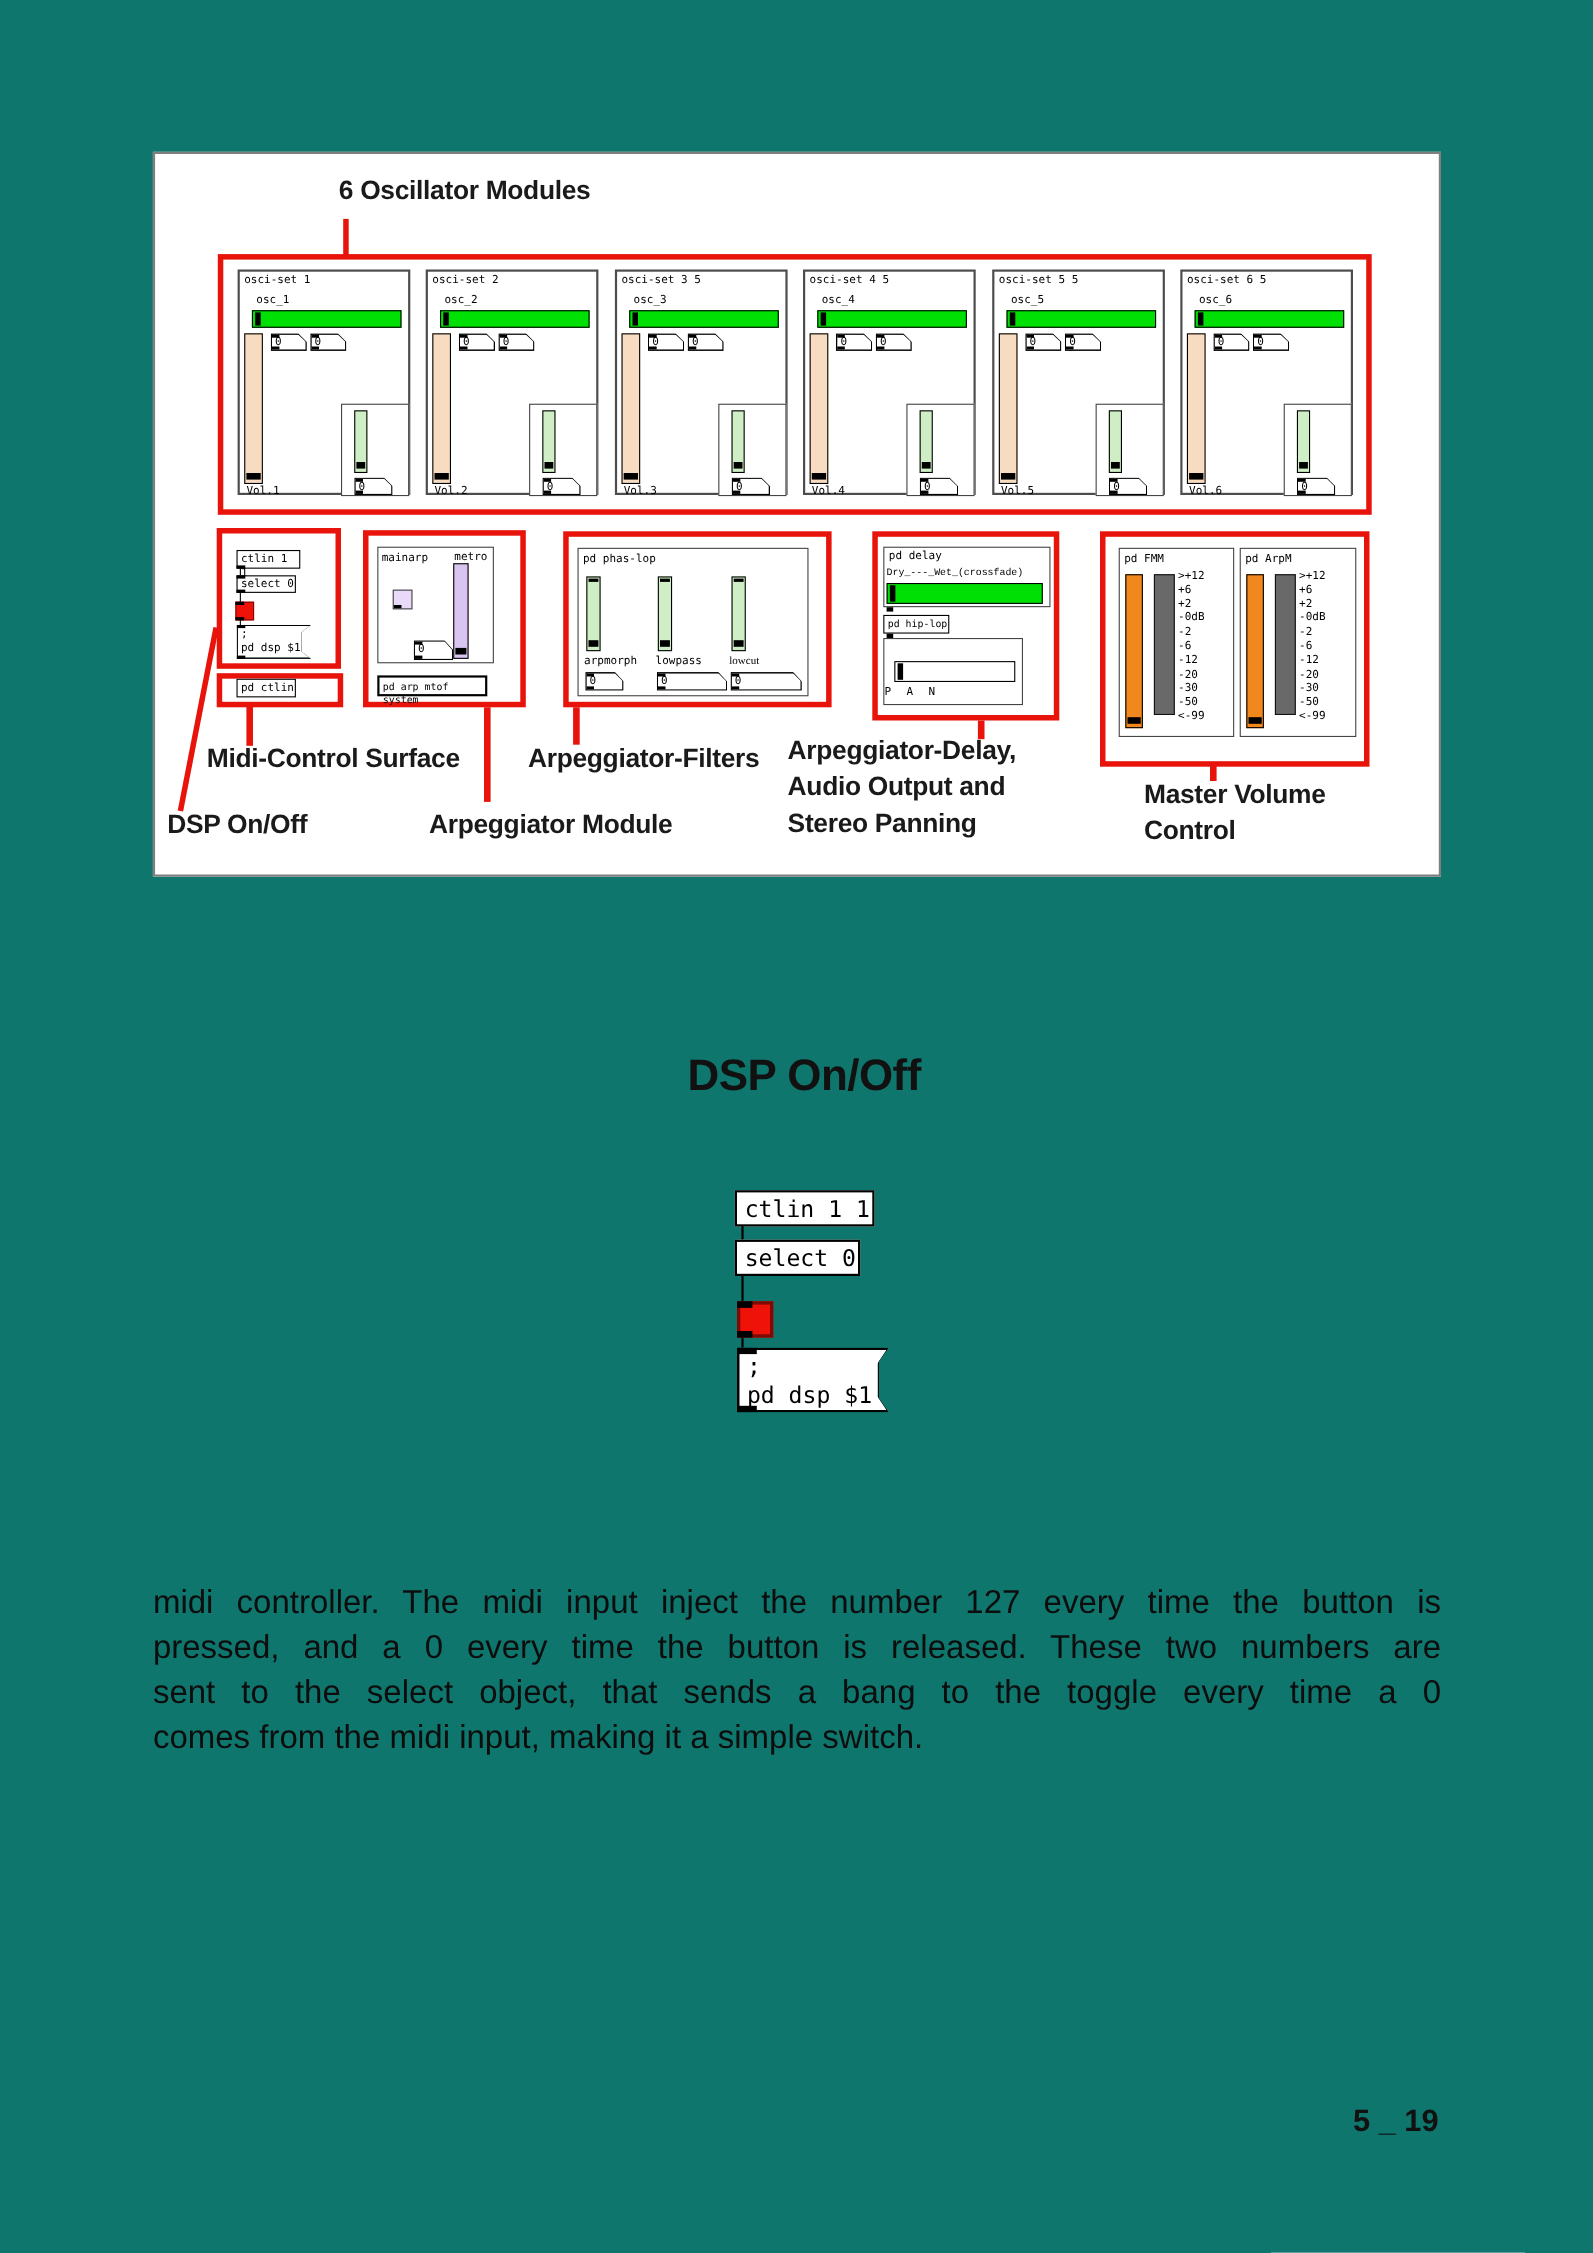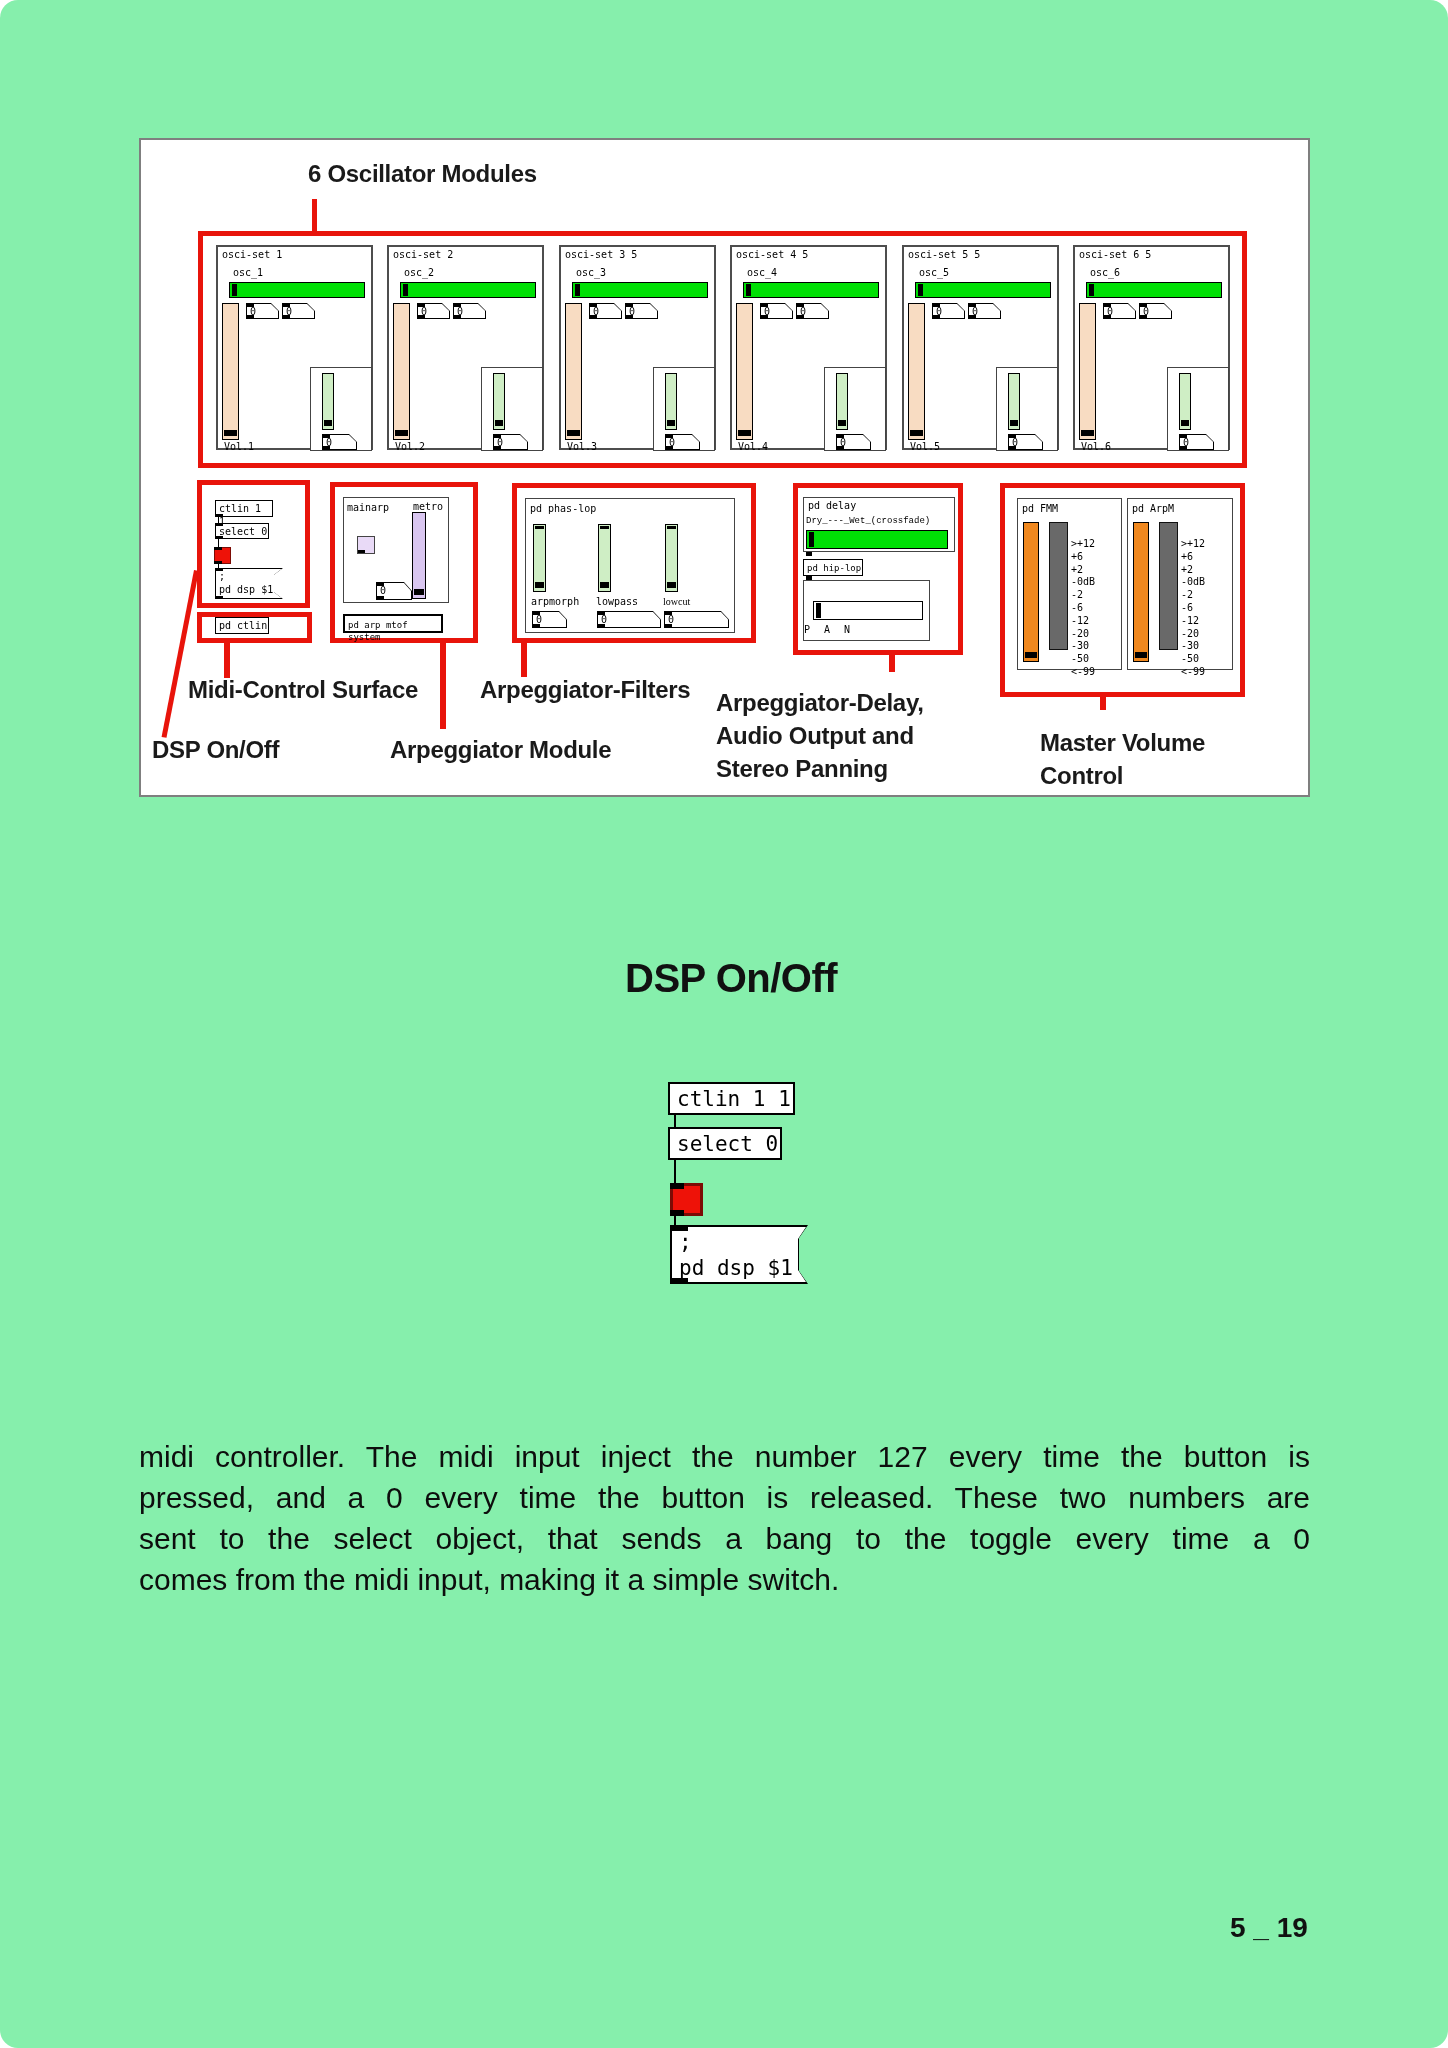--- a/index.html
+++ b/index.html
@@ -1,25 +1,25 @@
 <!DOCTYPE html>
 <html><head>
 <meta charset="utf-8">
 <style>
   :root { --red:#e8140b; --panelborder:#4d4d4d; }
   * { margin:0; padding:0; box-sizing:border-box; }
   body { background:#fff; }
-  .page { position:relative; width:1448px; height:2048px; background:#86efac; overflow:hidden;
-          font-family:"Liberation Sans", sans-serif; color:#111;border-radius:18px; }
+  .page { position:relative; width:1448px; height:2048px; background:#0f766e; overflow:hidden;
+          font-family:"Liberation Sans", sans-serif; color:#111; }
   .abs { position:absolute; }
   .mono { font-family:"DejaVu Sans Mono", monospace; color:#000; }
   .f10 { font-size:10px; line-height:13px; }
   .f9  { font-size:9px;  line-height:12px; }
   .boldlbl { font-weight:bold; color:#1a1a1a; font-size:24px; line-height:28px; letter-spacing:-0.3px; }
-  .pre-lines { white-space:pre;margin-top:20px; }
+  .pre-lines { white-space:pre; }
 
   .figure-border { border:2px solid #7f7f7f; background:#fff; }
   .redbox { border:5px solid var(--red); }
   .redline { background:var(--red); }
 
   .panel { border:2px solid var(--panelborder); background:#fff; }
   .thinpanel { border:1px solid #444; background:#fff; }
   .obj { border:1px solid #000; background:#fff; }
   .obj2 { border:2px solid #000; background:#fff; }
 

